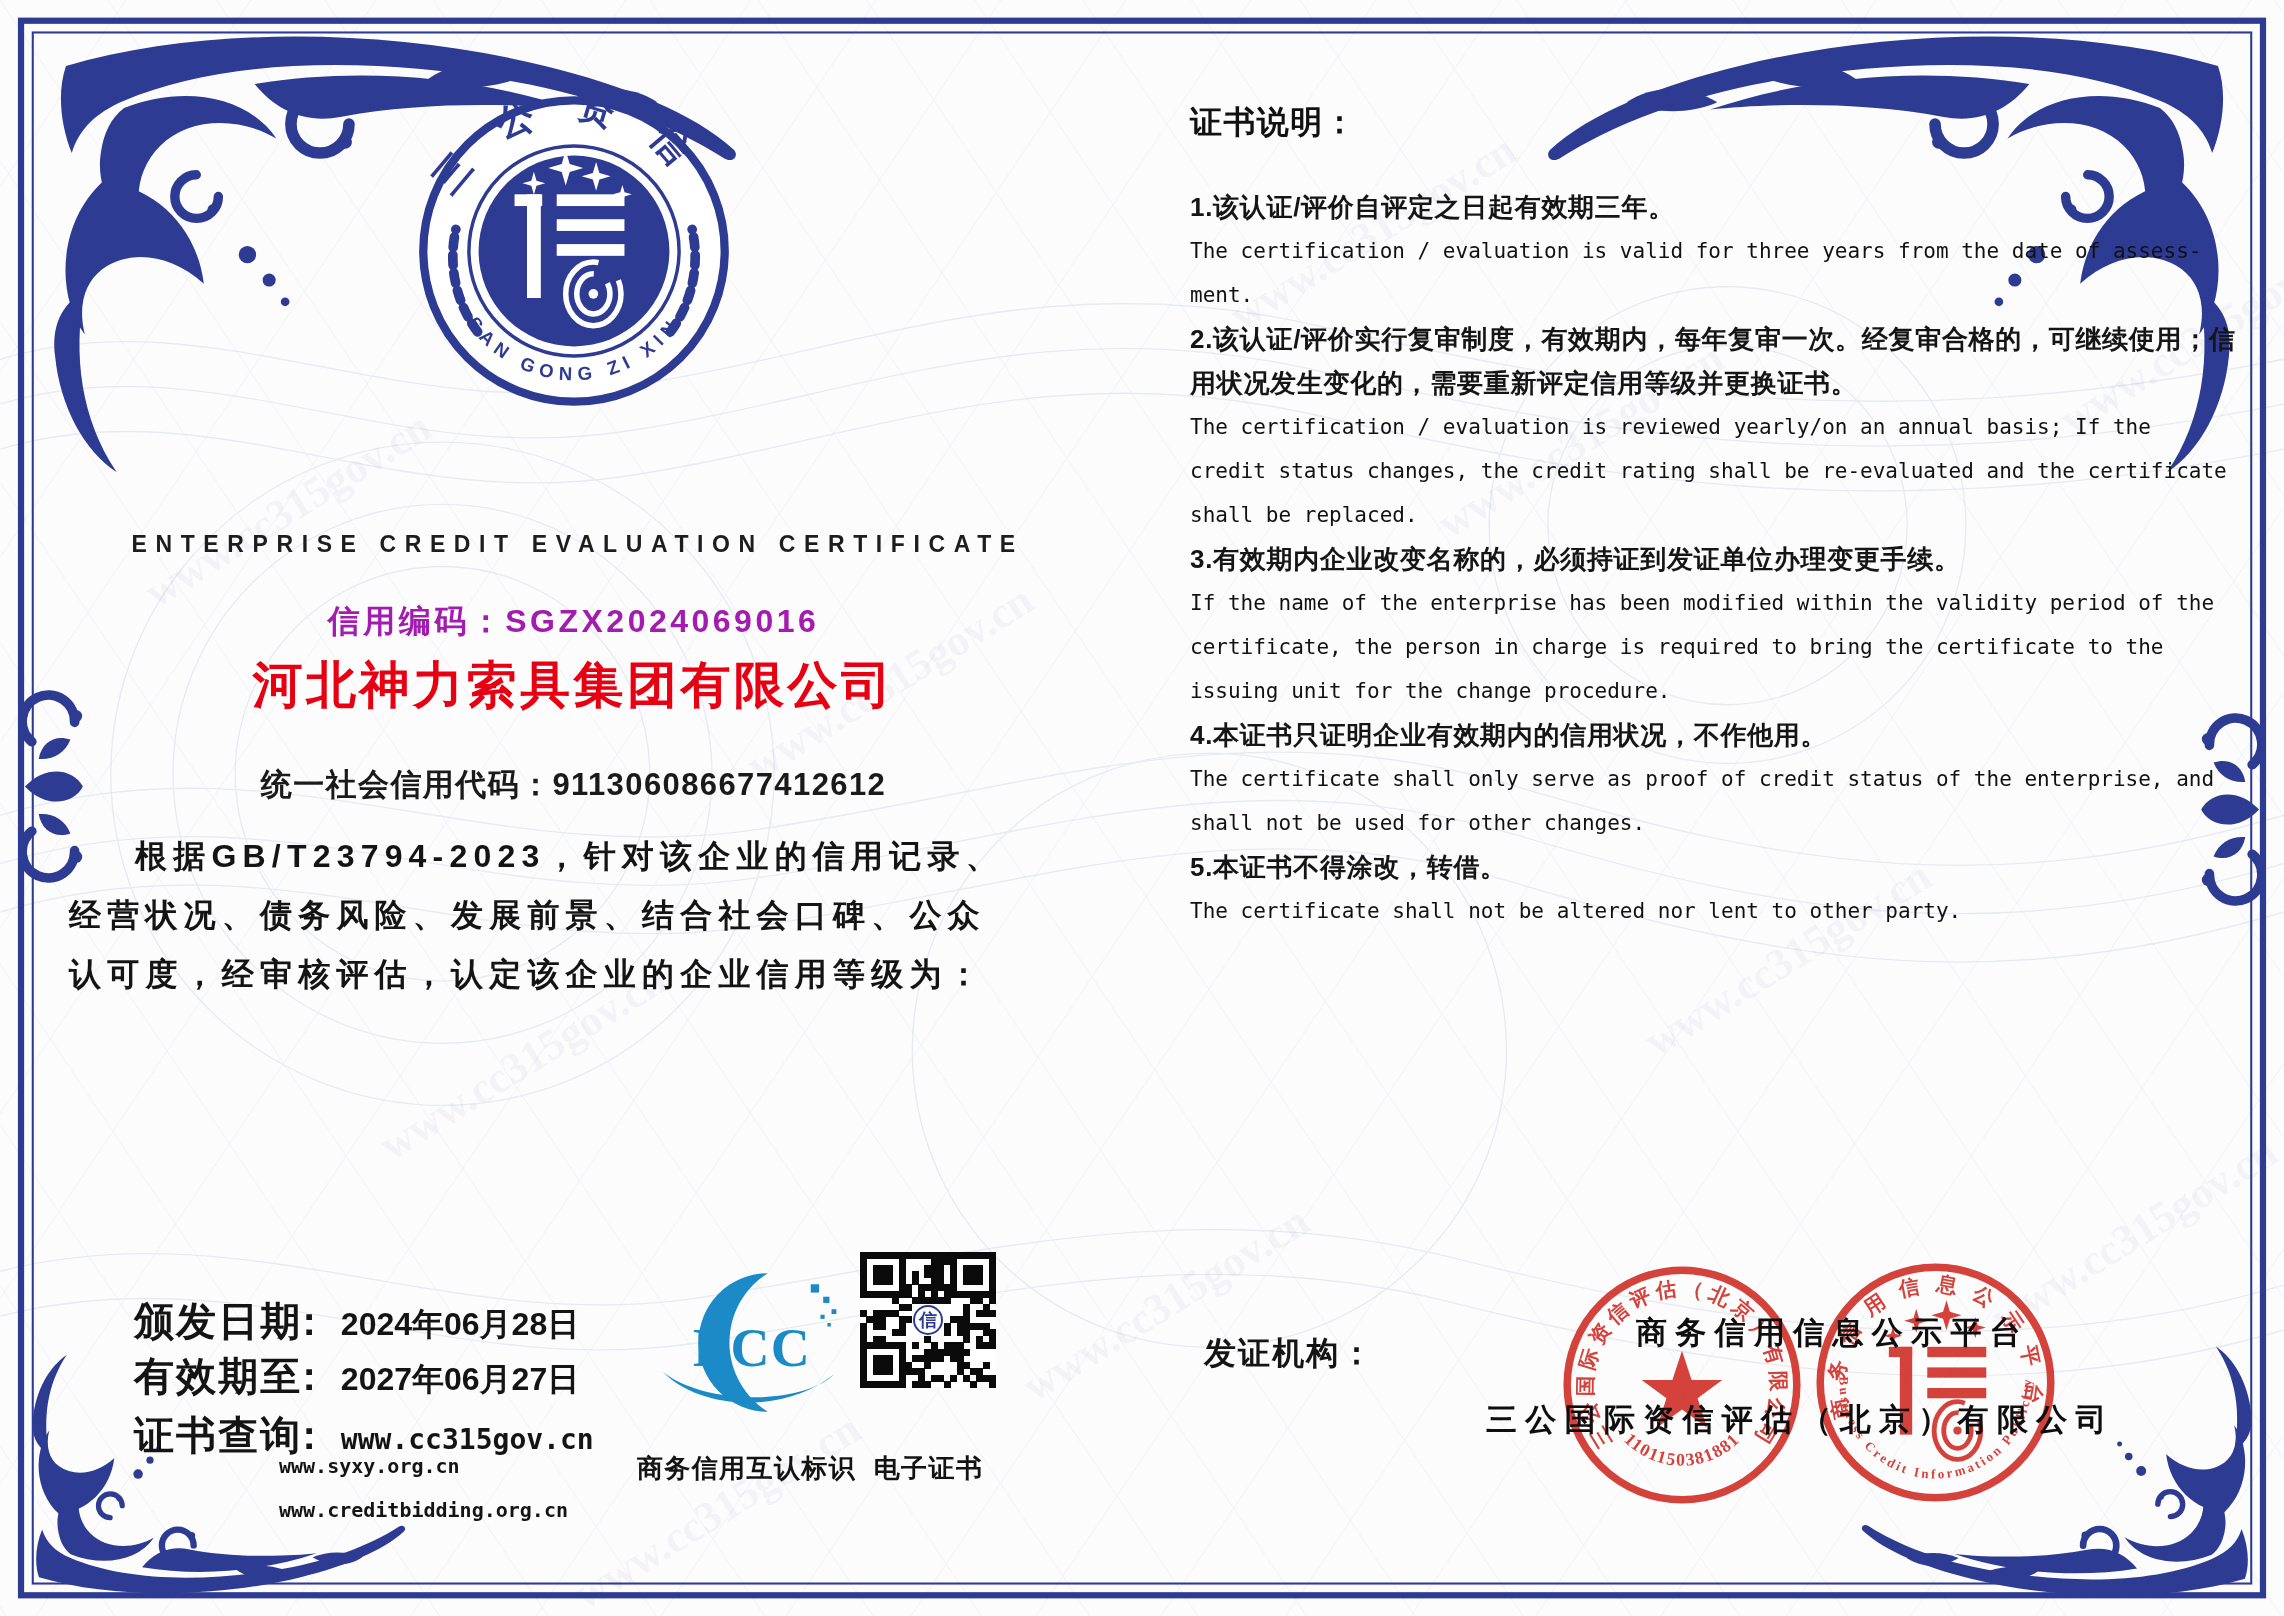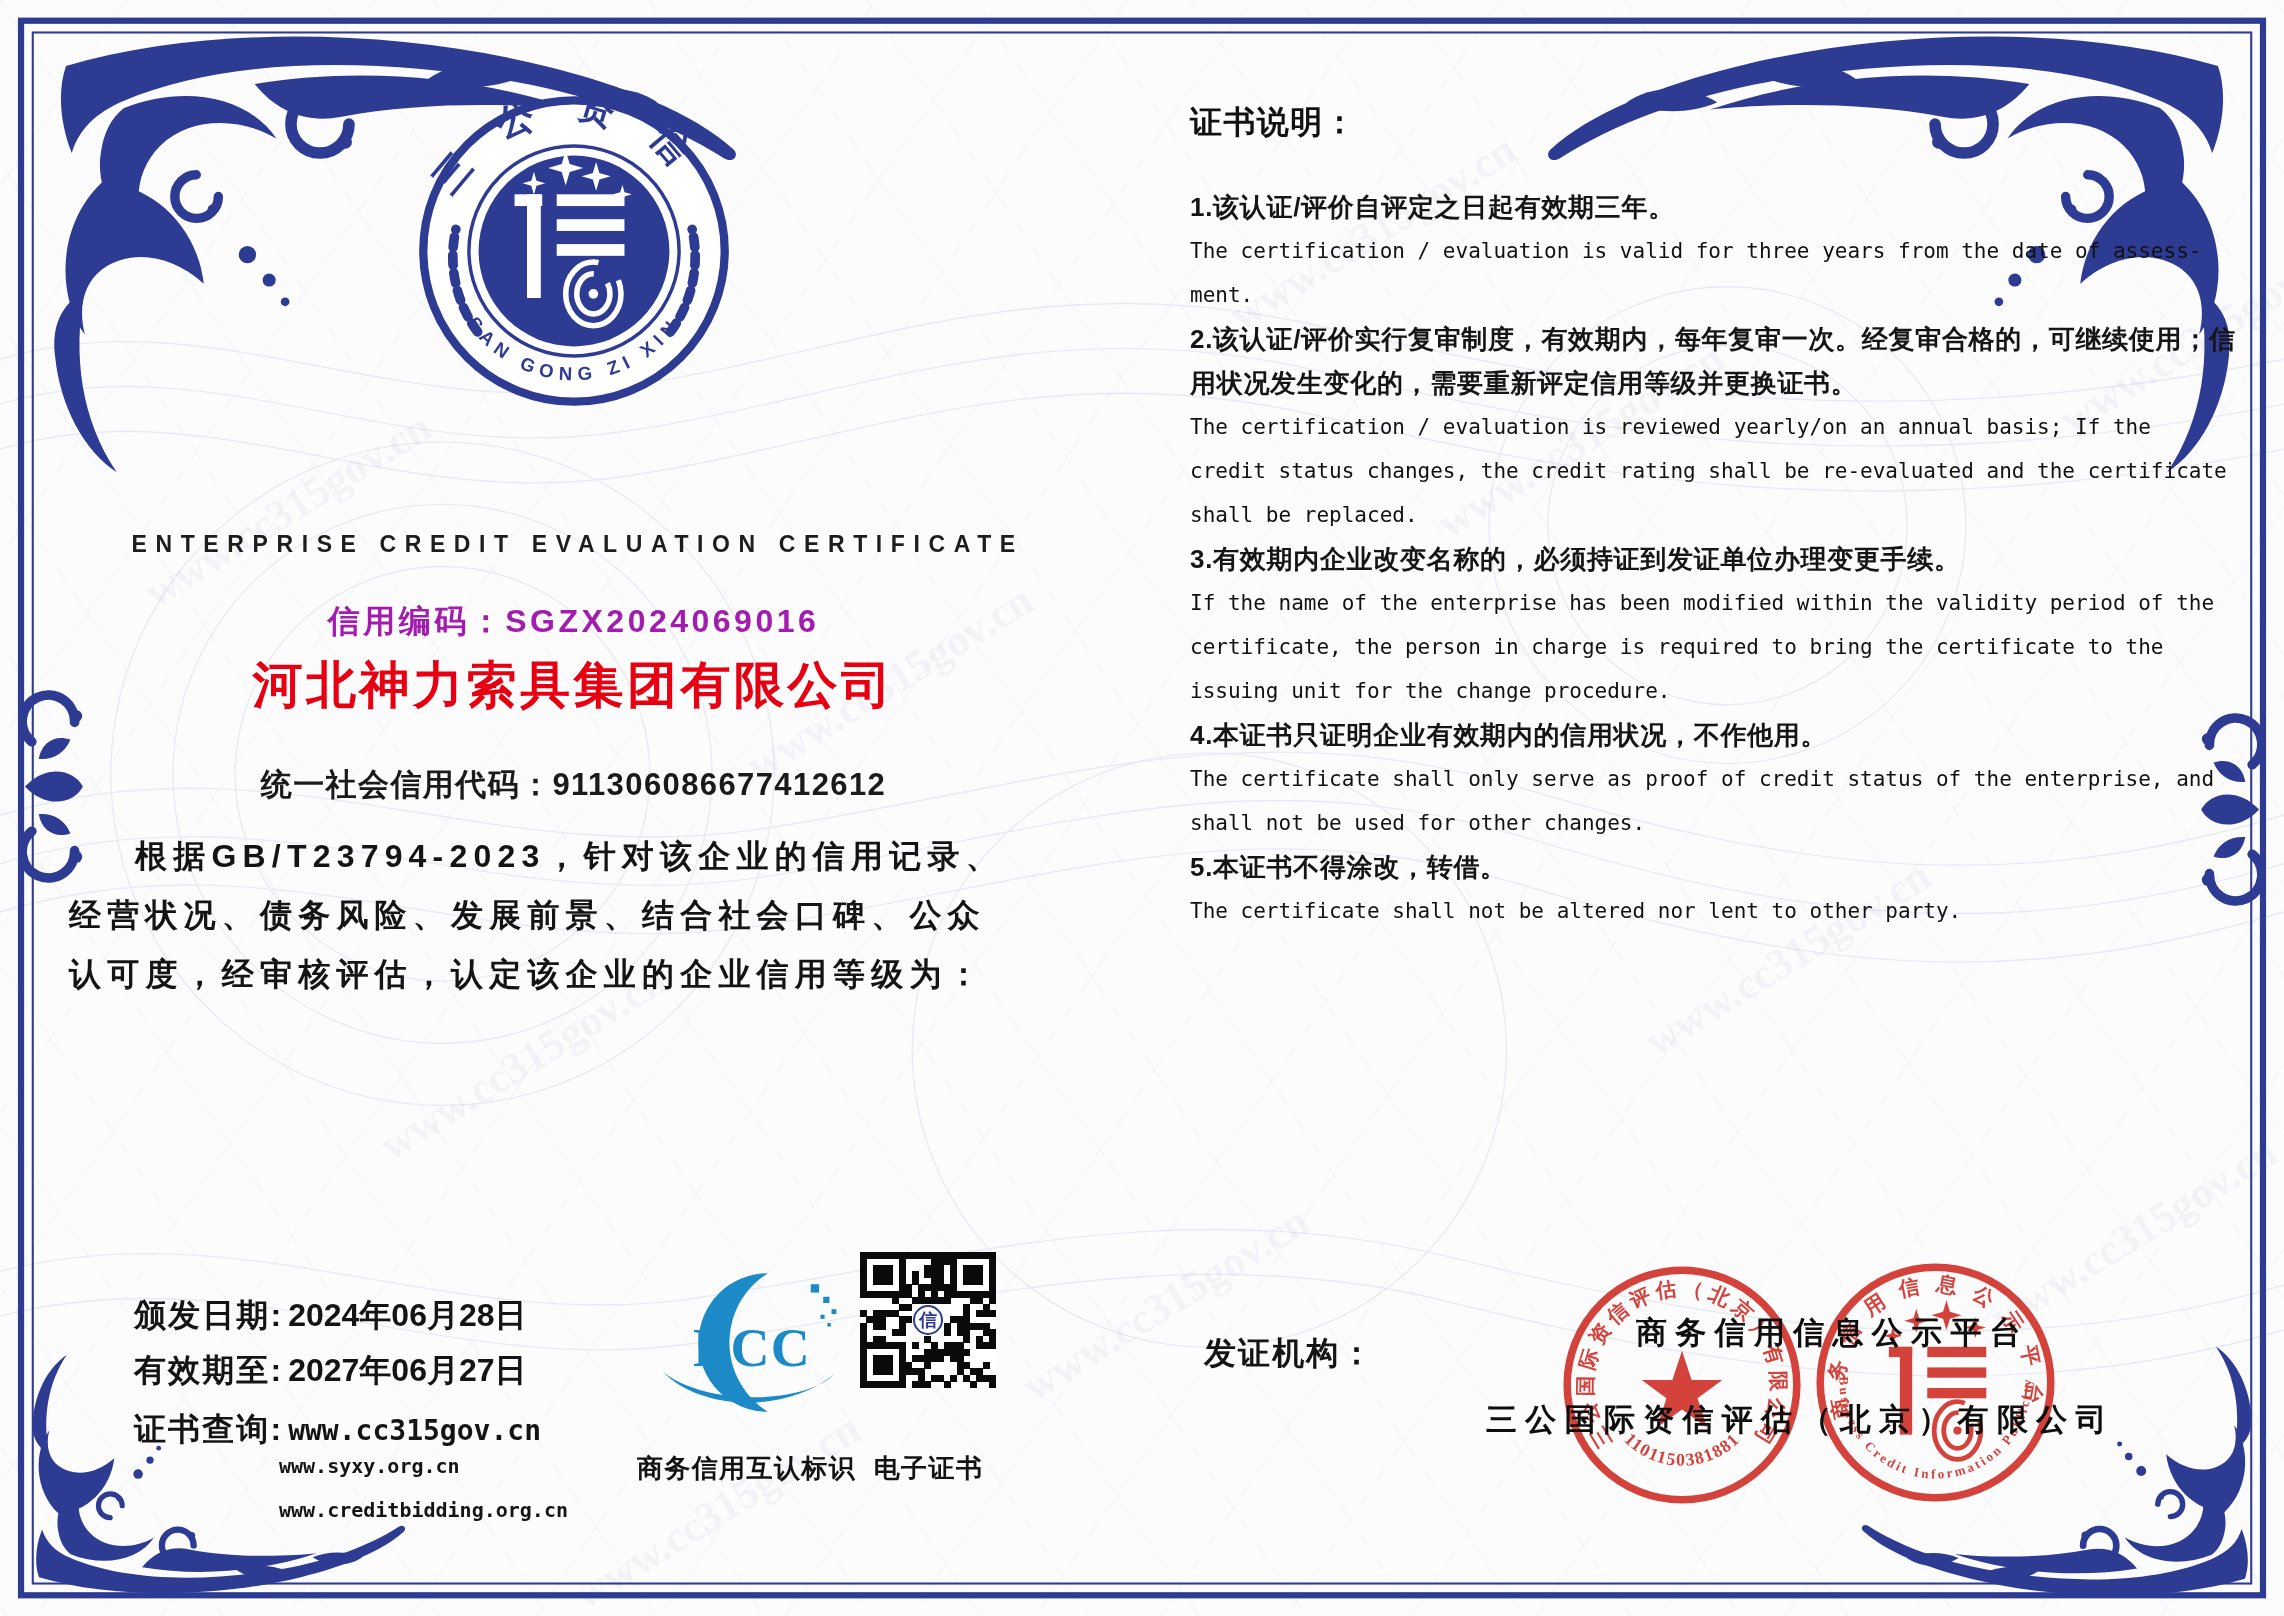--- a/index.html
+++ b/index.html
@@ -33,21 +33,21 @@
   #uscc{left:76px;top:764px;width:995px;text-align:center;font-size:31px;font-weight:600;
         letter-spacing:1.4px;color:#1a1a1a;white-space:nowrap;}
   #body-par{left:69px;top:827px;width:1023px;font-size:32px;font-weight:600;letter-spacing:6.2px;
             color:#141414;}
   #body-par .bl{height:59px;line-height:59px;white-space:nowrap;}
   #body-par .bl.first{text-indent:66px;}
   #rating{left:76px;top:1028px;width:995px;text-align:center;font-family:"Liberation Serif",serif;
           font-weight:700;font-size:133px;letter-spacing:62px;text-indent:62px;color:#c8151c;
           line-height:149px;white-space:nowrap;}
   .frow{position:absolute;left:134px;display:flex;align-items:baseline;white-space:nowrap;}
-  .frow .lab{font-size:32px;font-weight:600;letter-spacing:2.1px;color:#141414;margin-right:5px;}
+  .frow .lab{font-size:40px;font-weight:600;letter-spacing:2.1px;color:#141414;margin-right:23px;}
   .frow .val{font-size:32px;font-weight:600;color:#141414;}
   .url{position:absolute;left:279px;font-family:"DejaVu Sans Mono",monospace;font-size:20px;
        font-weight:600;color:#141414;white-space:nowrap;}
   #bcc{left:650px;top:1269px;width:194px;height:149px;}
   #bcc-cap{left:615px;top:1451px;width:263px;text-align:center;font-size:26px;font-weight:600;
            letter-spacing:1.4px;color:#131313;white-space:nowrap;}
   #qr{left:860px;top:1252px;width:135px;height:135px;background:#fff;position:absolute;}
   #qr .cell{position:absolute;background:#0a0a0a;}
   #qr-emblem{position:absolute;left:53px;top:53px;width:30px;height:30px;border:2.1px solid #2e3b92;
              border-radius:50%;background:#fff;display:flex;align-items:center;justify-content:center;

